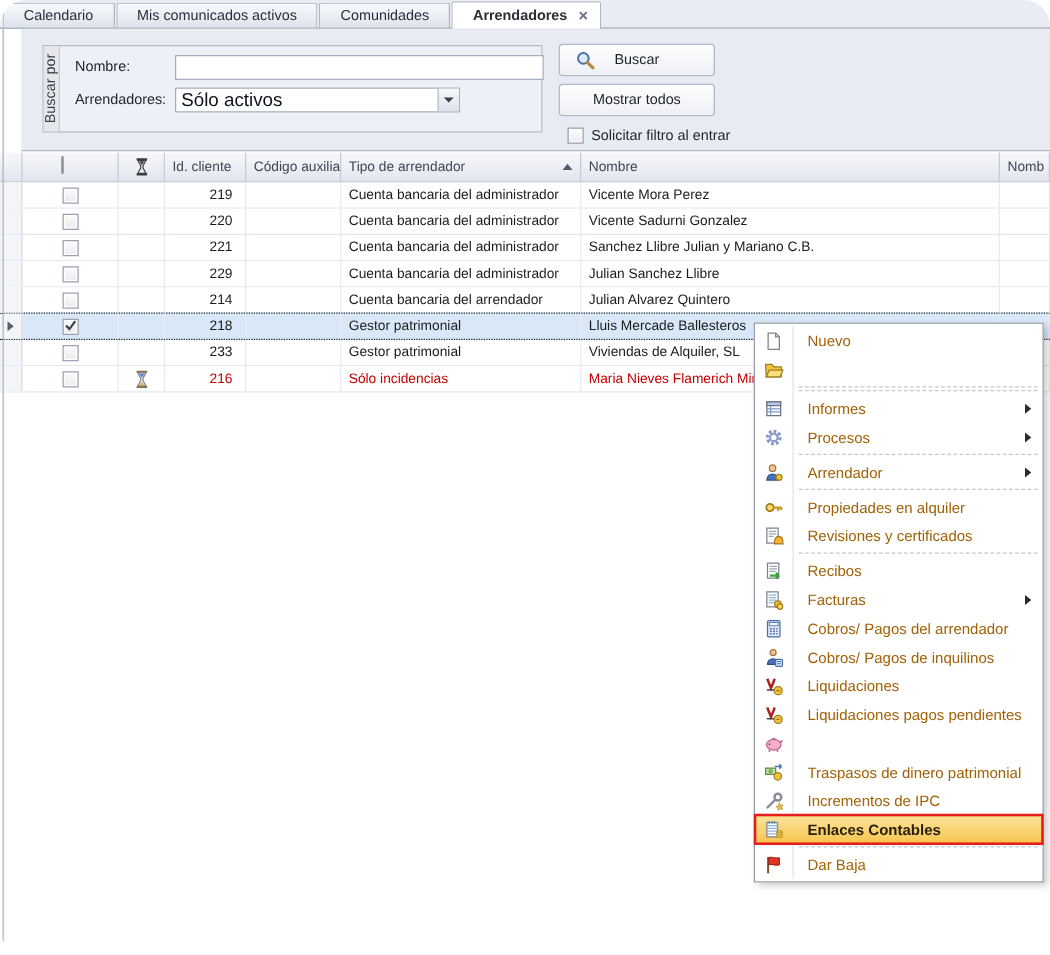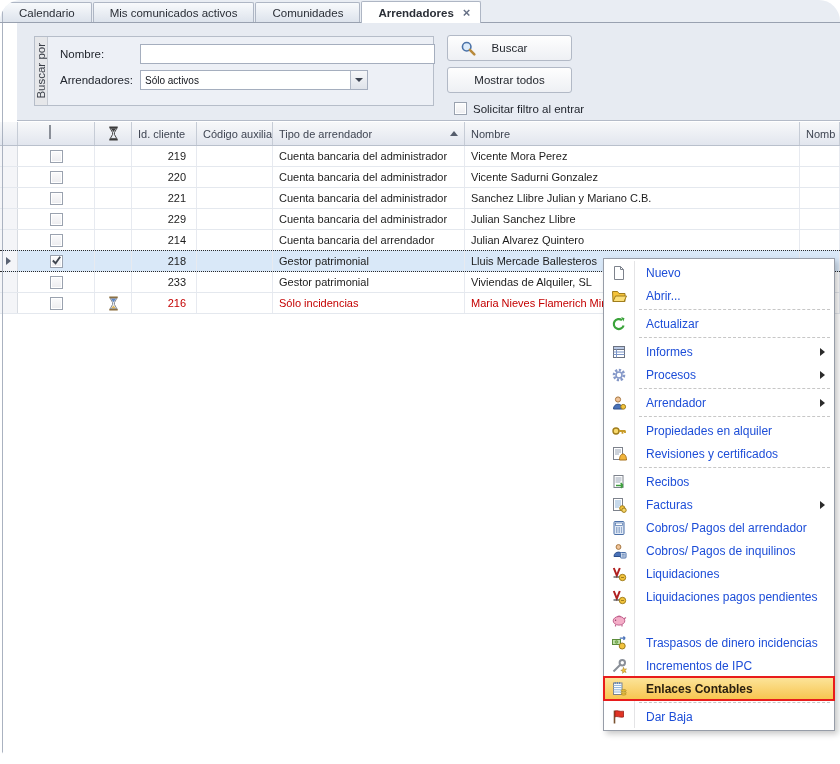--- a/index.html
+++ b/index.html
@@ -45,21 +45,21 @@
   .frow { display:flex; align-items:center; margin-bottom:6px; }
   .flabel { width:80px; font-size:11.5px; color:#22262e; }
   .tinput {
     width:295px; height:20px; background:#fff; border:1px solid #a5aebe;
     font-family:inherit; font-size:11.5px; padding:0 4px; outline:none;
   }
   .combo {
     width:228px; height:20px; background:#fff; border:1px solid #a5aebe;
     display:flex; align-items:center; justify-content:space-between;
   }
-  .combo-value { font-size:10px; padding-left:4px; color:#10131a; }
+  .combo-value { font-size:15px; padding-left:4px; color:#10131a; }
   .combo-btn {
     width:17px; height:18px; background:linear-gradient(#f6f7f9,#dfe3ea);
     border-left:1px solid #b0b8c6; display:flex; align-items:center; justify-content:center;
   }
   .arrow-down { width:0; height:0; border-left:4px solid transparent; border-right:4px solid transparent; border-top:4px solid #3c4350; }
   .btn {
     position:absolute; left:430px; width:125px; height:26px;
     background:linear-gradient(#fefefe,#eef0f4); border:1px solid #b2b9c6; border-radius:3px;
     font-family:inherit; font-size:11.5px; color:#1d2128;
     display:flex; align-items:center; justify-content:center; cursor:default;
@@ -103,21 +103,21 @@
   
   .context-menu {
     position:absolute; left:603px; top:258px; width:232px;
     background:#fff; border:1px solid #979da8; box-shadow:3px 3px 6px rgba(0,0,0,.22);
     padding:2px 0; z-index:20;
   }
   .menu-gutter { position:absolute; left:30px; top:2px; bottom:2px; width:1px; background:#e4e4e6; }
   .menu-item { position:relative; height:23px; display:flex; align-items:center; cursor:default; }
   .mi-icon { width:30px; display:flex; align-items:center; justify-content:center; flex:none; }
   .mi-icon svg { width:16px; height:16px; }
-  .mi-label { font-size:12px; color:#1d4ed8; margin-left:12px; flex:1; white-space:nowrap; overflow:hidden; }
+  .mi-label { font-size:12px; color:#a16207; margin-left:12px; flex:1; white-space:nowrap; overflow:hidden; }
   .mi-arrow { width:0; height:0; border-top:4px solid transparent; border-bottom:4px solid transparent; border-left:5px solid #2b2b2b; margin-right:9px; }
   .menu-sep { border-top:1px dashed #c7c7c7; margin:2px 4px 2px 35px; height:0; }
   .menu-item.highlighted {
     background:linear-gradient(#fce59c,#f7c44d);
     box-shadow:inset 0 0 0 1px #dfa424;
     outline:2px solid #e81c1c; outline-offset:-1px; z-index:2;
   }
   .menu-item.highlighted .mi-label { font-weight:bold; color:#2a2010; }
 </style>
 </head>
@@ -334,32 +334,22 @@
         </span>
         <span class="mi-label">Nuevo</span>
       </div>
       <div class="menu-item">
         <span class="mi-icon">
           <svg viewBox="0 0 16 16">
             <path d="M1.5 3.5h5l1.5 2h6v8h-12z" fill="#f5c33b" stroke="#a07d1c"></path>
             <path d="M2 13.5l2.5-5.5h11l-2.5 5.5z" fill="#fbdf79" stroke="#a07d1c"></path>
           </svg>
         </span>
-        <span class="mi-label">Abrir...</span>
       </div>
       <div class="menu-sep"></div>
-      <div class="menu-item">
-        <span class="mi-icon">
-          <svg viewBox="0 0 16 16">
-            <path d="M12.6 9.5A5 5 0 1 1 11 4.2" fill="none" stroke="#3aa33a" stroke-width="2.2"></path>
-            <path d="M10.2 1l3.3 1.2-1.2 3.3z" fill="#3aa33a"></path>
-          </svg>
-        </span>
-        <span class="mi-label">Actualizar</span>
-      </div>
       <div class="menu-sep"></div>
       <div class="menu-item">
         <span class="mi-icon">
           <svg viewBox="0 0 16 16">
             <rect x="2.5" y="2.5" width="11" height="11" fill="#fff" stroke="#6b7280"></rect>
             <rect x="2.5" y="2.5" width="11" height="3" fill="#b9c8e4" stroke="#6b7280"></rect>
             <path d="M2.5 8h11M2.5 10.5h11M5.5 5.5v8" stroke="#7c96c8"></path>
           </svg>
         </span>
         <span class="mi-label">Informes</span>
@@ -484,21 +474,21 @@
       </div>
       <div class="menu-item">
         <span class="mi-icon">
           <svg viewBox="0 0 16 16">
             <path d="M8.8 3.2h5.4m0 0l-1.8-1.7m1.8 1.7l-1.8 1.7" fill="none" stroke="#4a72b8" stroke-width="1.3"></path>
             <rect x="1.5" y="4.5" width="8" height="5" fill="#bfe0a8" stroke="#5c8c3c"></rect>
             <circle cx="5.5" cy="7" r="1.4" fill="#8cc063" stroke="#5c8c3c" stroke-width=".6"></circle>
             <circle cx="11.2" cy="11" r="3" fill="#f2c33c" stroke="#a07d1c"></circle>
           </svg>
         </span>
-        <span class="mi-label">Traspasos de dinero incidencias</span>
+        <span class="mi-label">Traspasos de dinero patrimonial</span>
       </div>
       <div class="menu-item">
         <span class="mi-icon">
           <svg viewBox="0 0 16 16">
             <path d="M2.5 13.5L9.5 6.5" stroke="#8a8f98" stroke-width="2"></path>
             <circle cx="11.3" cy="4.7" r="2.7" fill="none" stroke="#8a8f98" stroke-width="2"></circle>
             <path d="M12.4 9.2l.9 2 2.2-.4-1.4 1.7 1 2-2-.7-1.5 1.6.1-2.2-1.9-.9 2-.6z" fill="#f2c33c" stroke="#a07d1c" stroke-width=".5"></path>
           </svg>
         </span>
         <span class="mi-label">Incrementos de IPC</span>

